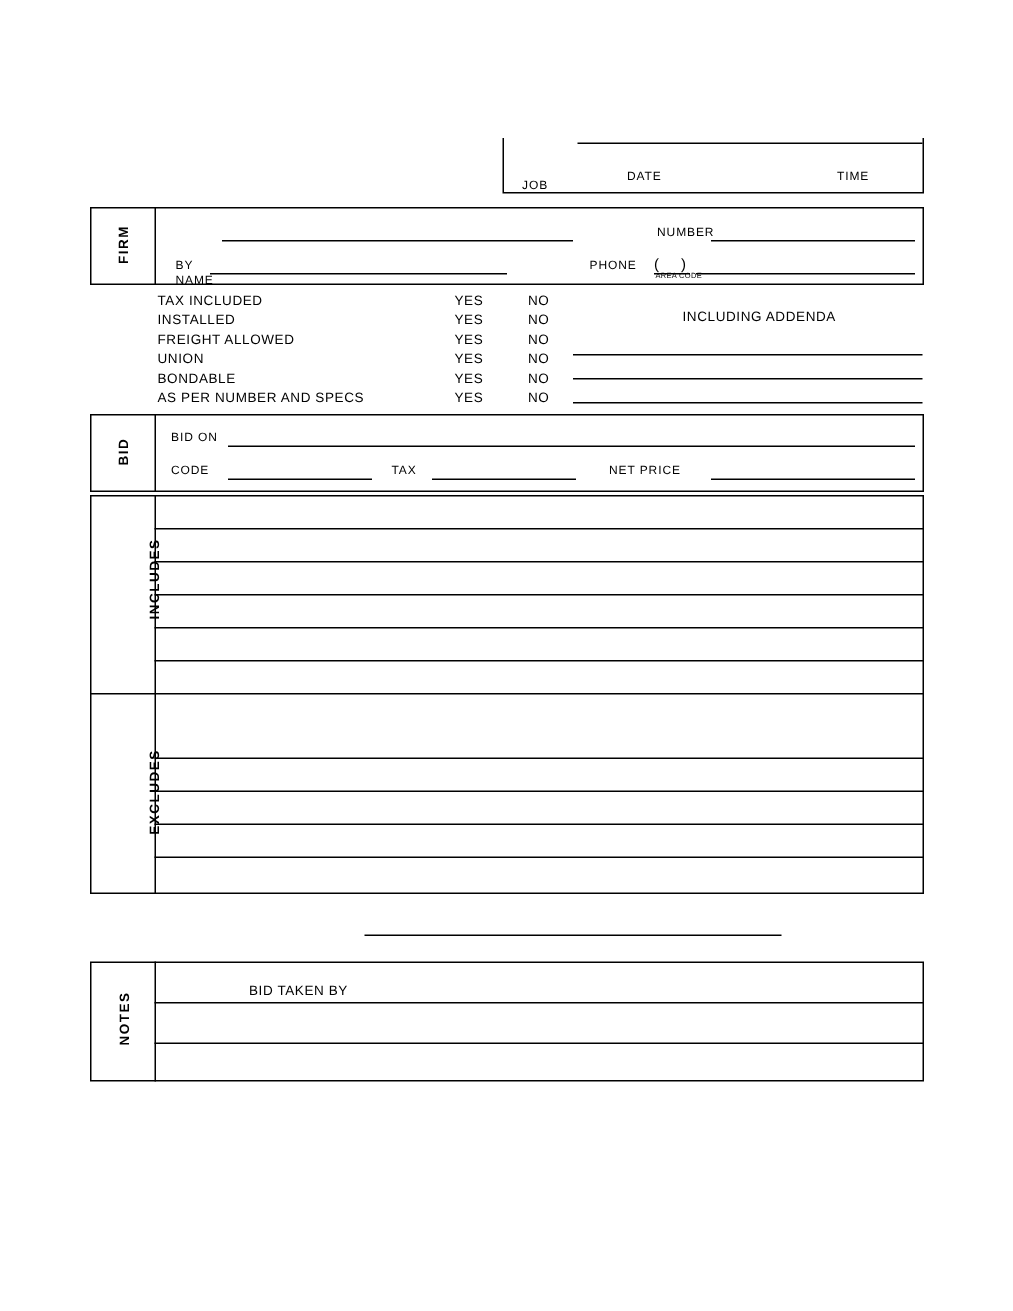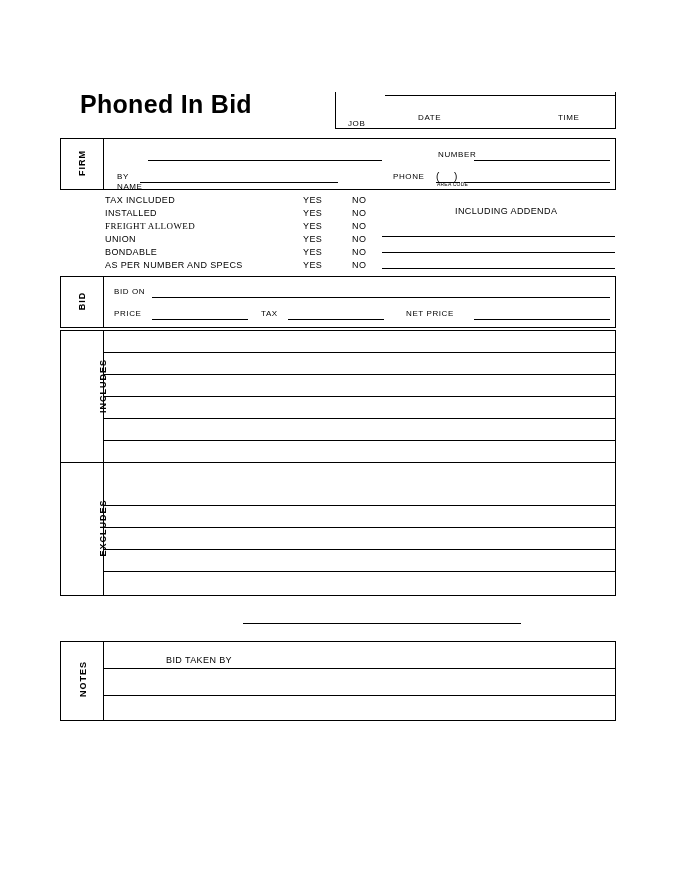--- a/index.html
+++ b/index.html
@@ -103,21 +103,20 @@
     font-size: 5px;
     letter-spacing: 0.2px;
     white-space: nowrap;
   }
 </style>
 </head>
 <body>
 
 <div class="page">
 
-  <div class="title">Phoned In Bid</div>
 
   <div class="lbl" style="left:348px; top:80px;margin-top:39px;">JOB</div>
   <div class="rule" style="left:385px; top:95px; width:230px;"></div>
   <div class="date-vert"></div>
   <div class="date-vert-r"></div>
   <div class="lbl" style="left:418px; top:113px;">DATE</div>
   <div class="lbl" style="left:558px; top:113px;">TIME</div>
   <div class="hline-thick" style="left:335px; top:128px; width:281px;"></div>
 
   <div class="box" style="left:60px; top:138px; width:556px; height:52px;"></div>
@@ -141,21 +140,21 @@
   <div class="rule" style="left:464px; top:182px; width:146px;"></div>
 
   <div class="lbl10" style="left:105px; top:195px;">TAX INCLUDED</div>
   <div class="lbl10" style="left:303px; top:195px;">YES</div>
   <div class="lbl10" style="left:352px; top:195px;">NO</div>
 
   <div class="lbl10" style="left:105px; top:208px;">INSTALLED</div>
   <div class="lbl10" style="left:303px; top:208px;">YES</div>
   <div class="lbl10" style="left:352px; top:208px;">NO</div>
 
-  <div class="lbl10" style="left:105px; top:221px;font-family:Liberation Serif, serif;">FREIGHT ALLOWED</div>
+  <div class="lbl10" style="left:105px; top:221px;">FREIGHT ALLOWED</div>
   <div class="lbl10" style="left:303px; top:221px;">YES</div>
   <div class="lbl10" style="left:352px; top:221px;">NO</div>
 
   <div class="lbl10" style="left:105px; top:234px;">UNION</div>
   <div class="lbl10" style="left:303px; top:234px;">YES</div>
   <div class="lbl10" style="left:352px; top:234px;">NO</div>
 
   <div class="lbl10" style="left:105px; top:247px;">BONDABLE</div>
   <div class="lbl10" style="left:303px; top:247px;">YES</div>
   <div class="lbl10" style="left:352px; top:247px;">NO</div>
@@ -169,21 +168,21 @@
   <div class="rule" style="left:382px; top:252px; width:233px;"></div>
   <div class="rule" style="left:382px; top:268px; width:233px;"></div>
 
   <div class="box" style="left:60px; top:276px; width:556px; height:52px;"></div>
   <div class="vline" style="left:103px; top:276px; height:52px;"></div>
   <div class="side-label" style="left:60px; top:296px; width:44px; transform: rotate(-90deg);">BID</div>
 
   <div class="lbl" style="left:114px; top:287px;">BID ON</div>
   <div class="rule" style="left:152px; top:297px; width:458px;"></div>
 
-  <div class="lbl" style="left:114px; top:309px;">PRICE</div>
+  <div class="lbl" style="left:114px; top:309px;">CODE</div>
   <div class="rule" style="left:152px; top:319px; width:96px;"></div>
 
   <div class="lbl" style="left:261px; top:309px;">TAX</div>
   <div class="rule" style="left:288px; top:319px; width:96px;"></div>
 
   <div class="lbl" style="left:406px; top:309px;">NET PRICE</div>
   <div class="rule" style="left:474px; top:319px; width:136px;"></div>
 
   <div class="box" style="left:60px; top:330px; width:556px; height:266px;"></div>
   <div class="vline" style="left:103px; top:330px; height:266px;"></div>

